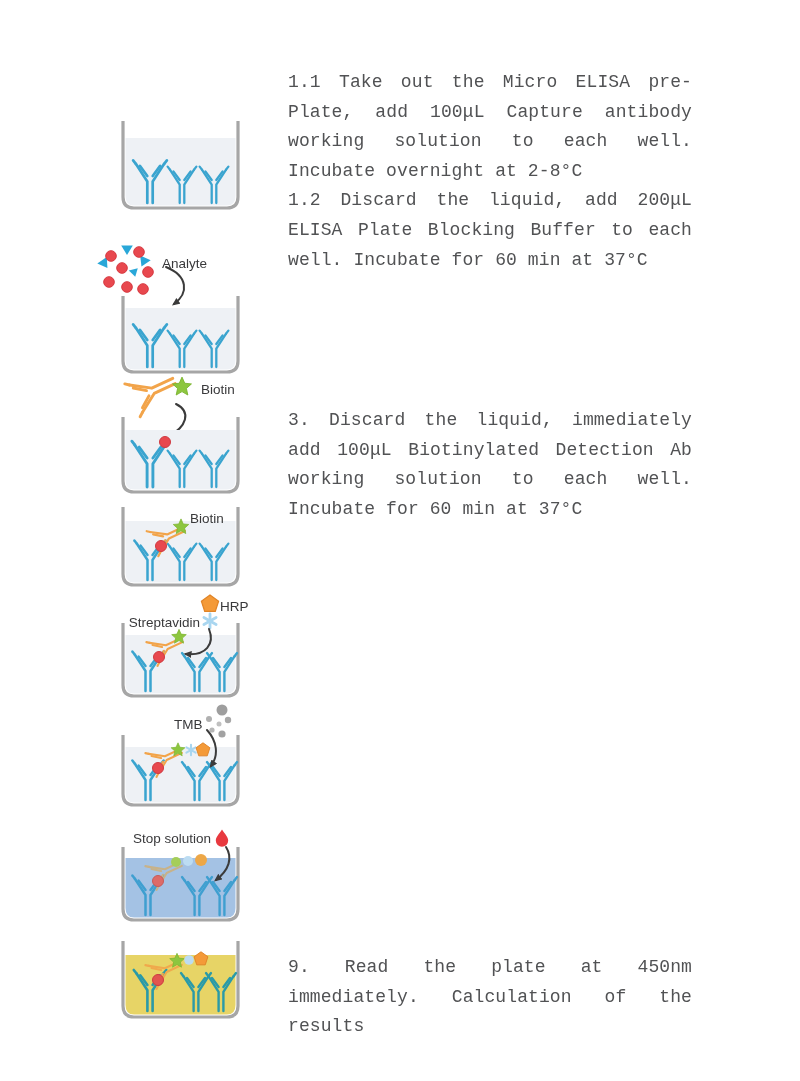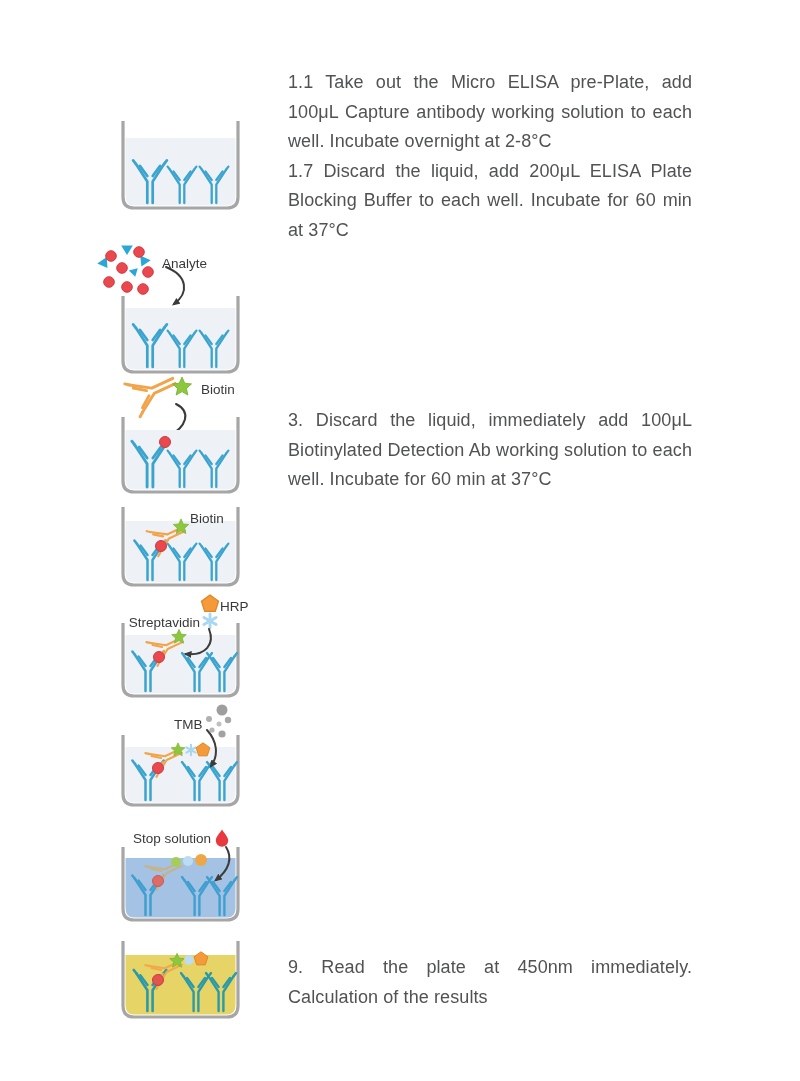--- a/index.html
+++ b/index.html
@@ -1,20 +1,20 @@
 <!DOCTYPE html>
 <html><head>
 <meta charset="utf-8">
 <style>
   html,body{margin:0;padding:0;background:#ffffff;}
   .canvas{position:relative;width:800px;height:1081px;background:#ffffff;overflow:hidden;
           font-family:"Liberation Sans",sans-serif;}
   svg.art{position:absolute;left:0;top:0;}
   .step{position:absolute;left:288px;width:404px;font-size:18px;line-height:29.6px;
-        color:#515254;text-align:justify;letter-spacing:0.1px;}
+        color:#515254;text-align:justify;letter-spacing:0.1px;font-family:Liberation Mono, monospace;}
   .step p{margin:0;}
   .lbl{font-family:"Liberation Sans",sans-serif;font-size:13.5px;fill:#39393b;}
   .arrow{fill:none;stroke:#3b3b3b;stroke-width:2;stroke-linecap:round;}
 </style>
 </head>
 <body>
 
 <div class="canvas">
 
 <svg class="art" width="800" height="1081" viewBox="0 0 800 1081">
@@ -171,21 +171,21 @@
     <use href="#ab" transform="translate(181,963) rotate(-115) scale(1.05)" style="color:#f0a94c"></use>
     <circle cx="158" cy="980" r="5.5" fill="#e2554f" stroke="#cf3a41" stroke-width="1"></circle>
     <use href="#star" transform="translate(177,961) scale(0.85)"></use>
     <circle cx="189" cy="960" r="4.8" fill="#bcdcf2"></circle>
     <use href="#pent" transform="translate(201,959) scale(0.8)"></use>
   </g>
 </svg>
 
 <div class="step" style="top:68px">
   <p>1.1 Take out the Micro ELISA pre-Plate, add 100μL Capture antibody working solution to each well. Incubate overnight at 2-8°C</p>
-  <p>1.7 Discard the liquid, add 200μL ELISA Plate Blocking Buffer to each well. Incubate for 60 min at 37°C</p>
+  <p>1.2 Discard the liquid, add 200μL ELISA Plate Blocking Buffer to each well. Incubate for 60 min at 37°C</p>
 </div>
 <div class="step" style="top:406px">
   <p>3. Discard the liquid, immediately add 100μL Biotinylated Detection Ab working solution to each well. Incubate for 60 min at 37°C</p>
 </div>
 <div class="step" style="top:953px">
   <p>9. Read the plate at 450nm immediately. Calculation of the results</p>
 </div>
 
 </div>
 

